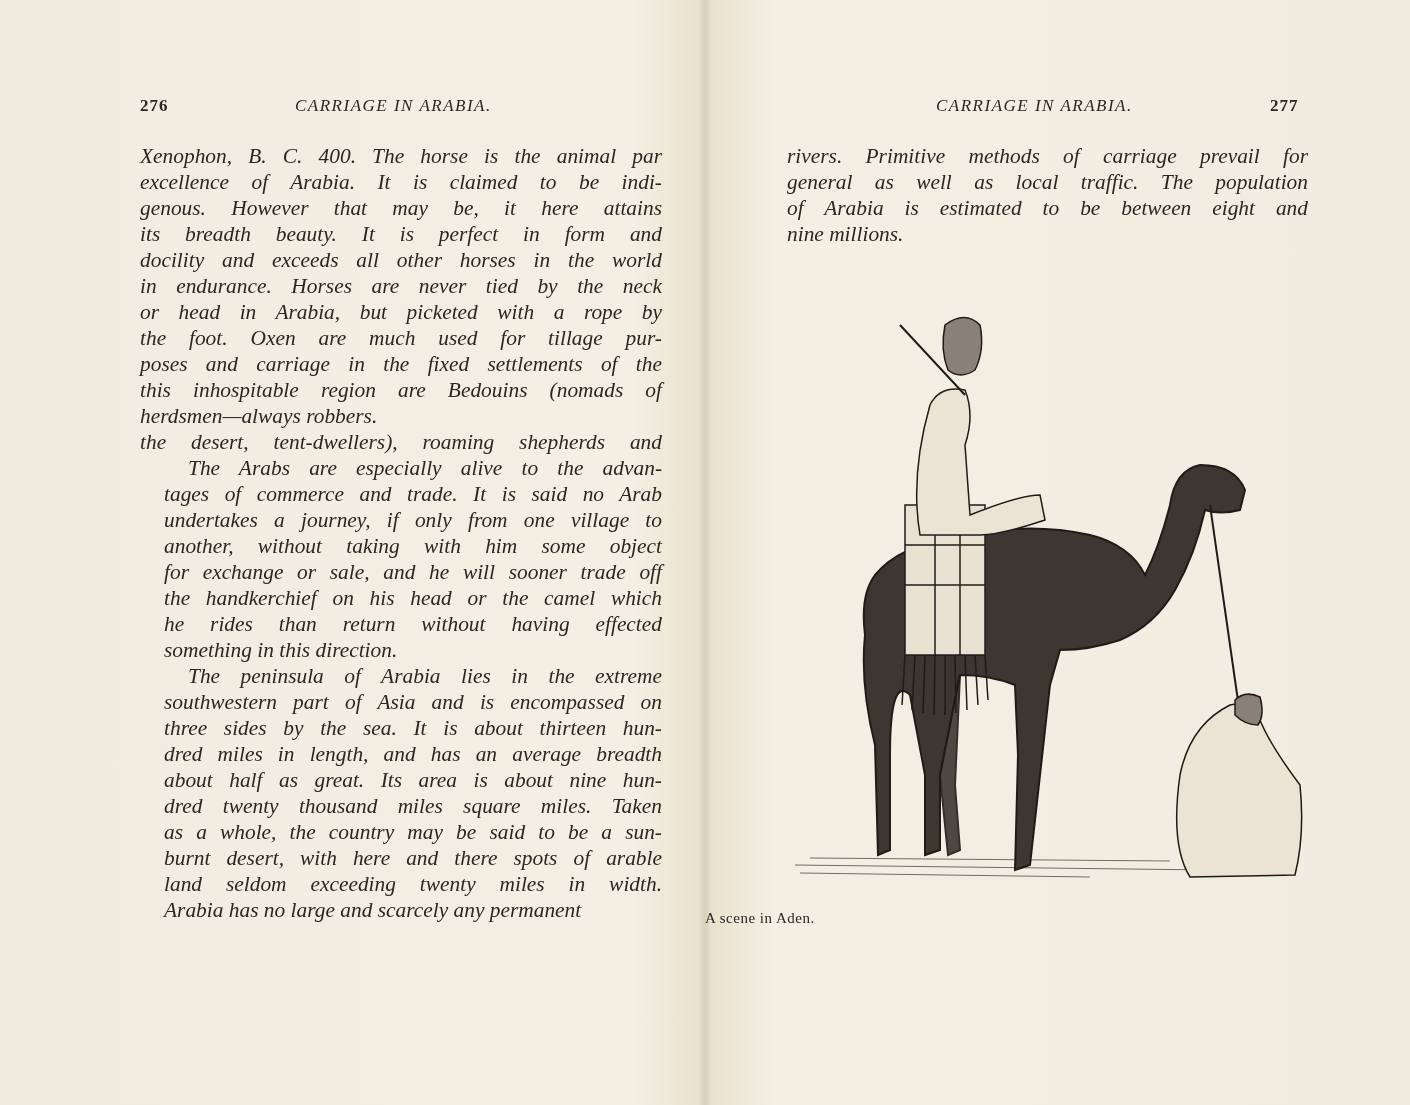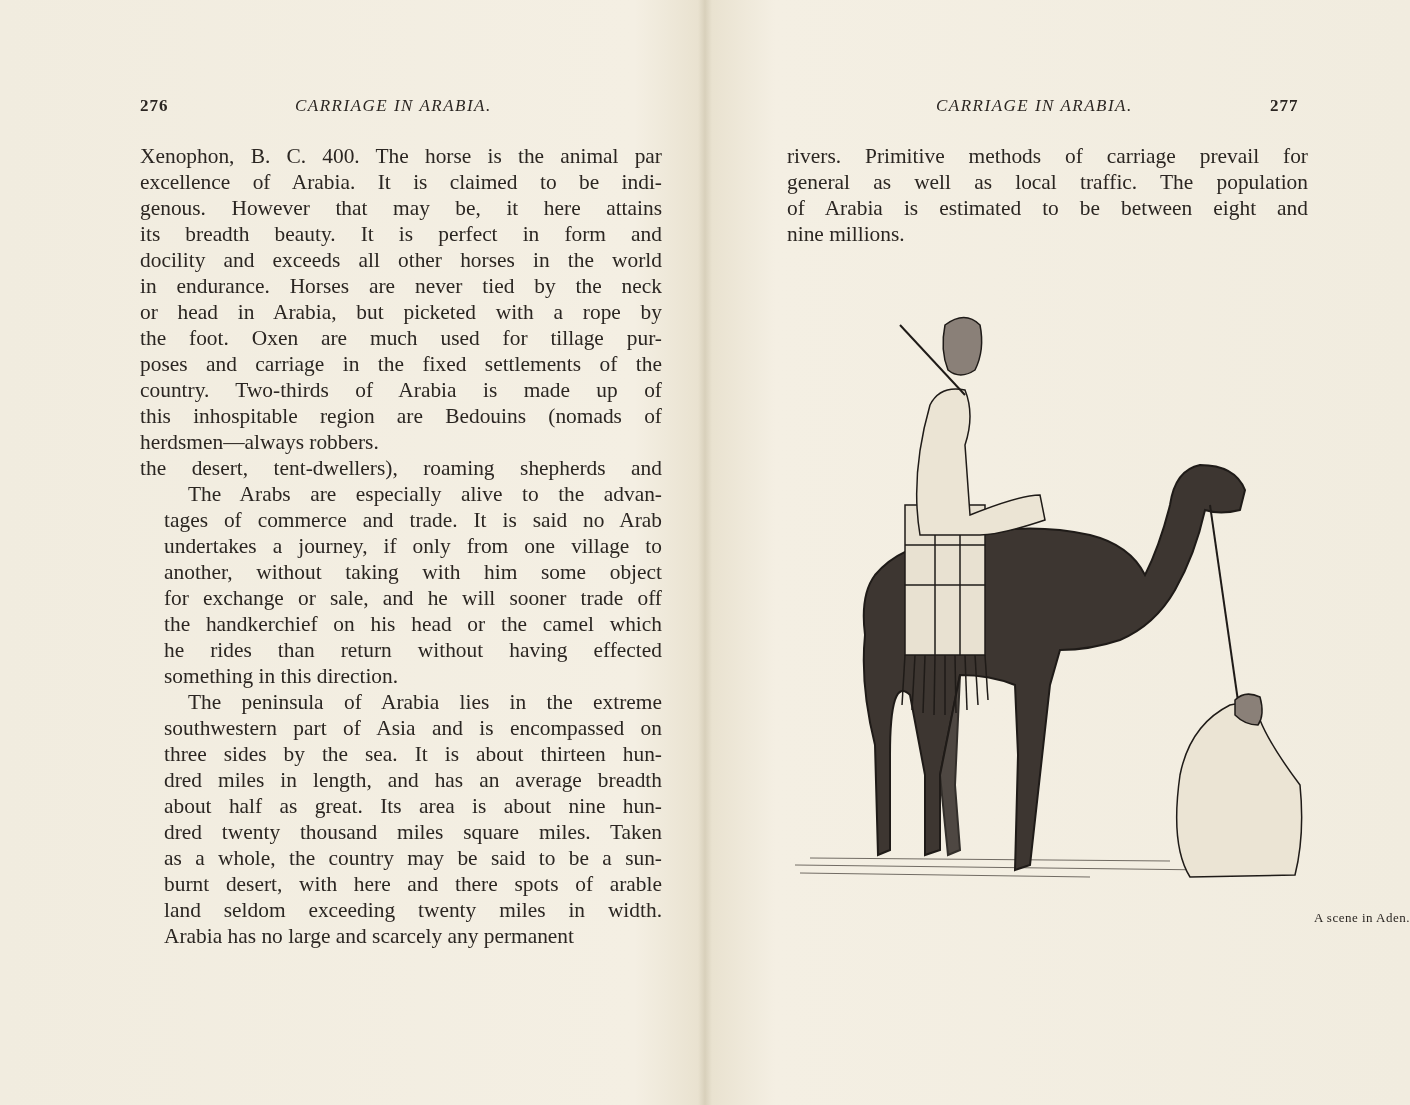--- a/index.html
+++ b/index.html
@@ -7,24 +7,24 @@
   .spread{position:relative;width:1410px;height:1105px;background:linear-gradient(90deg,#f1ecdf 0%,#f4efe3 45%,#e9e2d0 49.5%,#d8d0bb 50%,#e9e2d0 50.5%,#f4efe3 55%,#f1ecdf 100%);}
   .page{position:absolute;top:0;height:1105px;}
   .left{left:0;width:705px;margin-left:39px;}
   .right{left:705px;width:705px;}
   .header{position:absolute;top:96px;font-size:17px;letter-spacing:1px;}
   .pnum{font-size:17px;font-weight:bold;}
   .running{font-style:italic;letter-spacing:1.5px;}
   .body-text{position:absolute;font-size:21.4px;line-height:26px;text-align:justify;}
   .body-text p{margin:0;}
   .body-text p.indent{text-indent:24px;}
-  .line{display:block;text-align:justify;text-align-last:justify;white-space:nowrap;}
+  .line{display:block;text-align:justify;text-align-last:justify;white-space:nowrap;font-style:italic;}
   .line.last{text-align-last:left;}
   .figure{position:absolute;left:85px;top:305px;width:520px;height:590px;}
-  .caption{position:absolute;left:0;width:705px;top:910px;text-align:right;font-size:13px;letter-spacing:0.5px;}
+  .caption{position:absolute;left:0;width:705px;top:910px;text-align:left;font-size:15px;letter-spacing:0.5px;}
 </style>
 </head>
 <body>
 
 <div class="spread">
 
   <div class="page left">
     <div class="header" style="left:101px;">
       <span class="pnum">276</span>
     </div>
@@ -34,21 +34,20 @@
         <p>
           <span class="line">Xenophon, B. C. 400.  The horse is the animal par</span>
           <span class="line">excellence of Arabia.  It is claimed to be indi-</span>
           <span class="line">genous.  However that may be, it here attains</span>
           <span class="line">its breadth beauty.  It is perfect in form and</span>
           <span class="line">docility and exceeds all other horses in the world</span>
           <span class="line">in endurance.  Horses are never tied by the neck</span>
           <span class="line">or head in Arabia, but picketed with a rope by</span>
           <span class="line">the foot.  Oxen are much used for tillage pur-</span>
           <span class="line">poses and carriage in the fixed settlements of the</span>
-          <span class="line">country.  Two-thirds of Arabia is made up of</span>
           <span class="line">this inhospitable region are Bedouins (nomads of</span>
           <span class="line last">herdsmen—always robbers.</span>
           <span class="line">the desert, tent-dwellers), roaming shepherds and</span>
         </p>
         <p class="indent">
           <span class="line" style="padding-left: 24px;">The Arabs are especially alive to the advan-</span>
           <span class="line">tages of commerce and trade.  It is said no Arab</span>
           <span class="line">undertakes a journey, if only from one village to</span>
           <span class="line">another, without taking with him some object</span>
           <span class="line">for exchange or sale, and he will sooner trade off</span>

